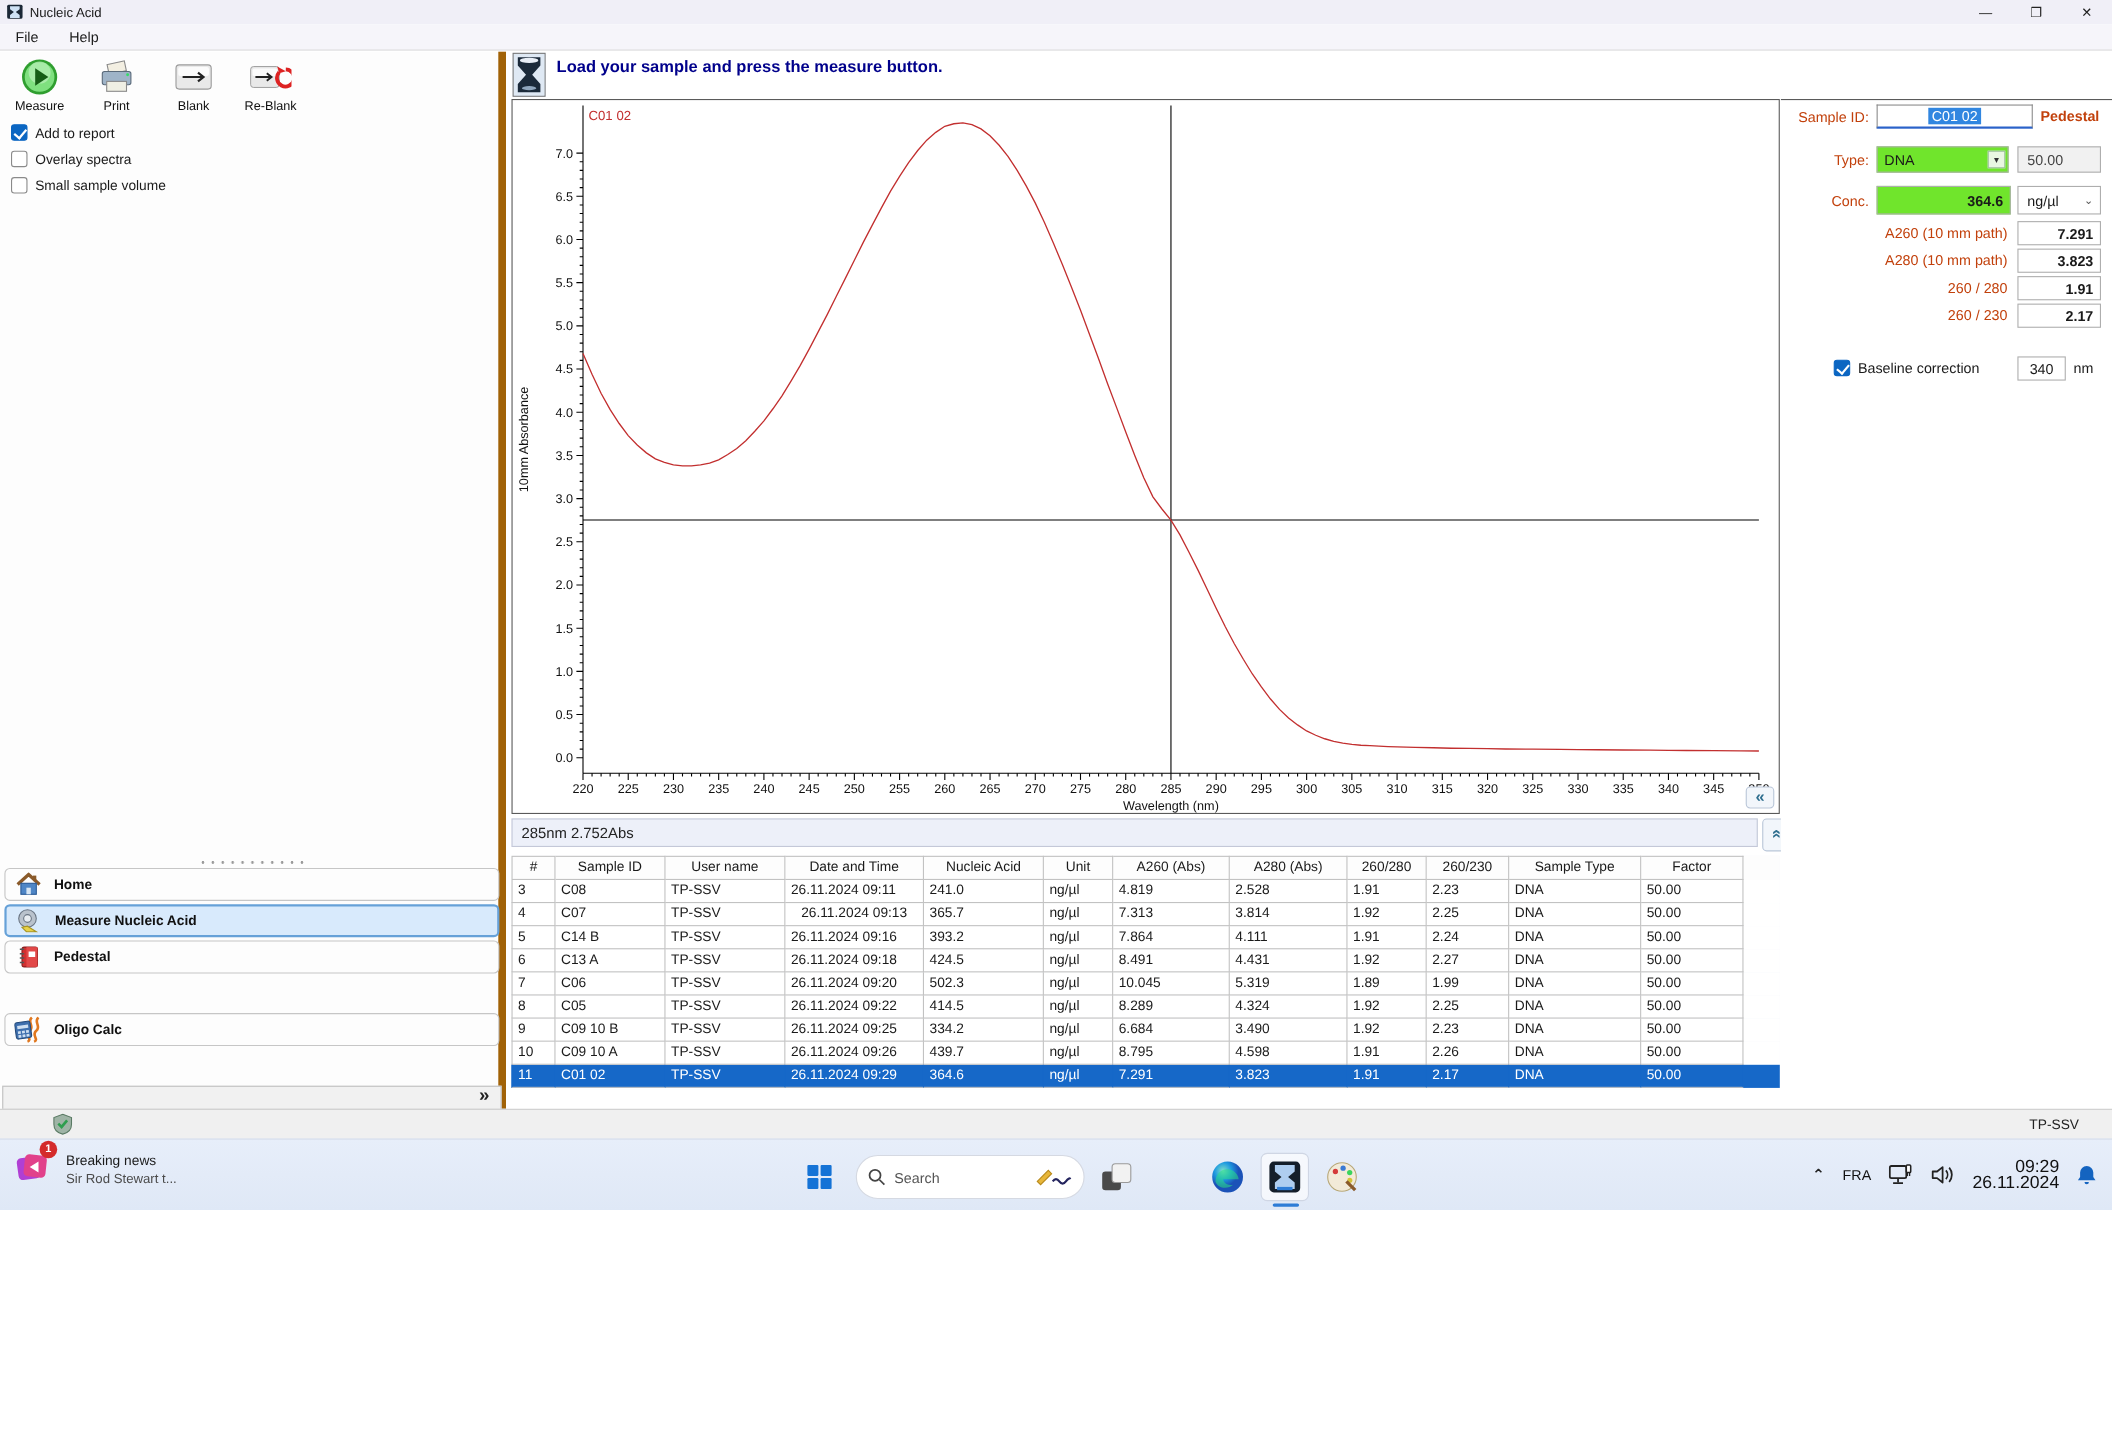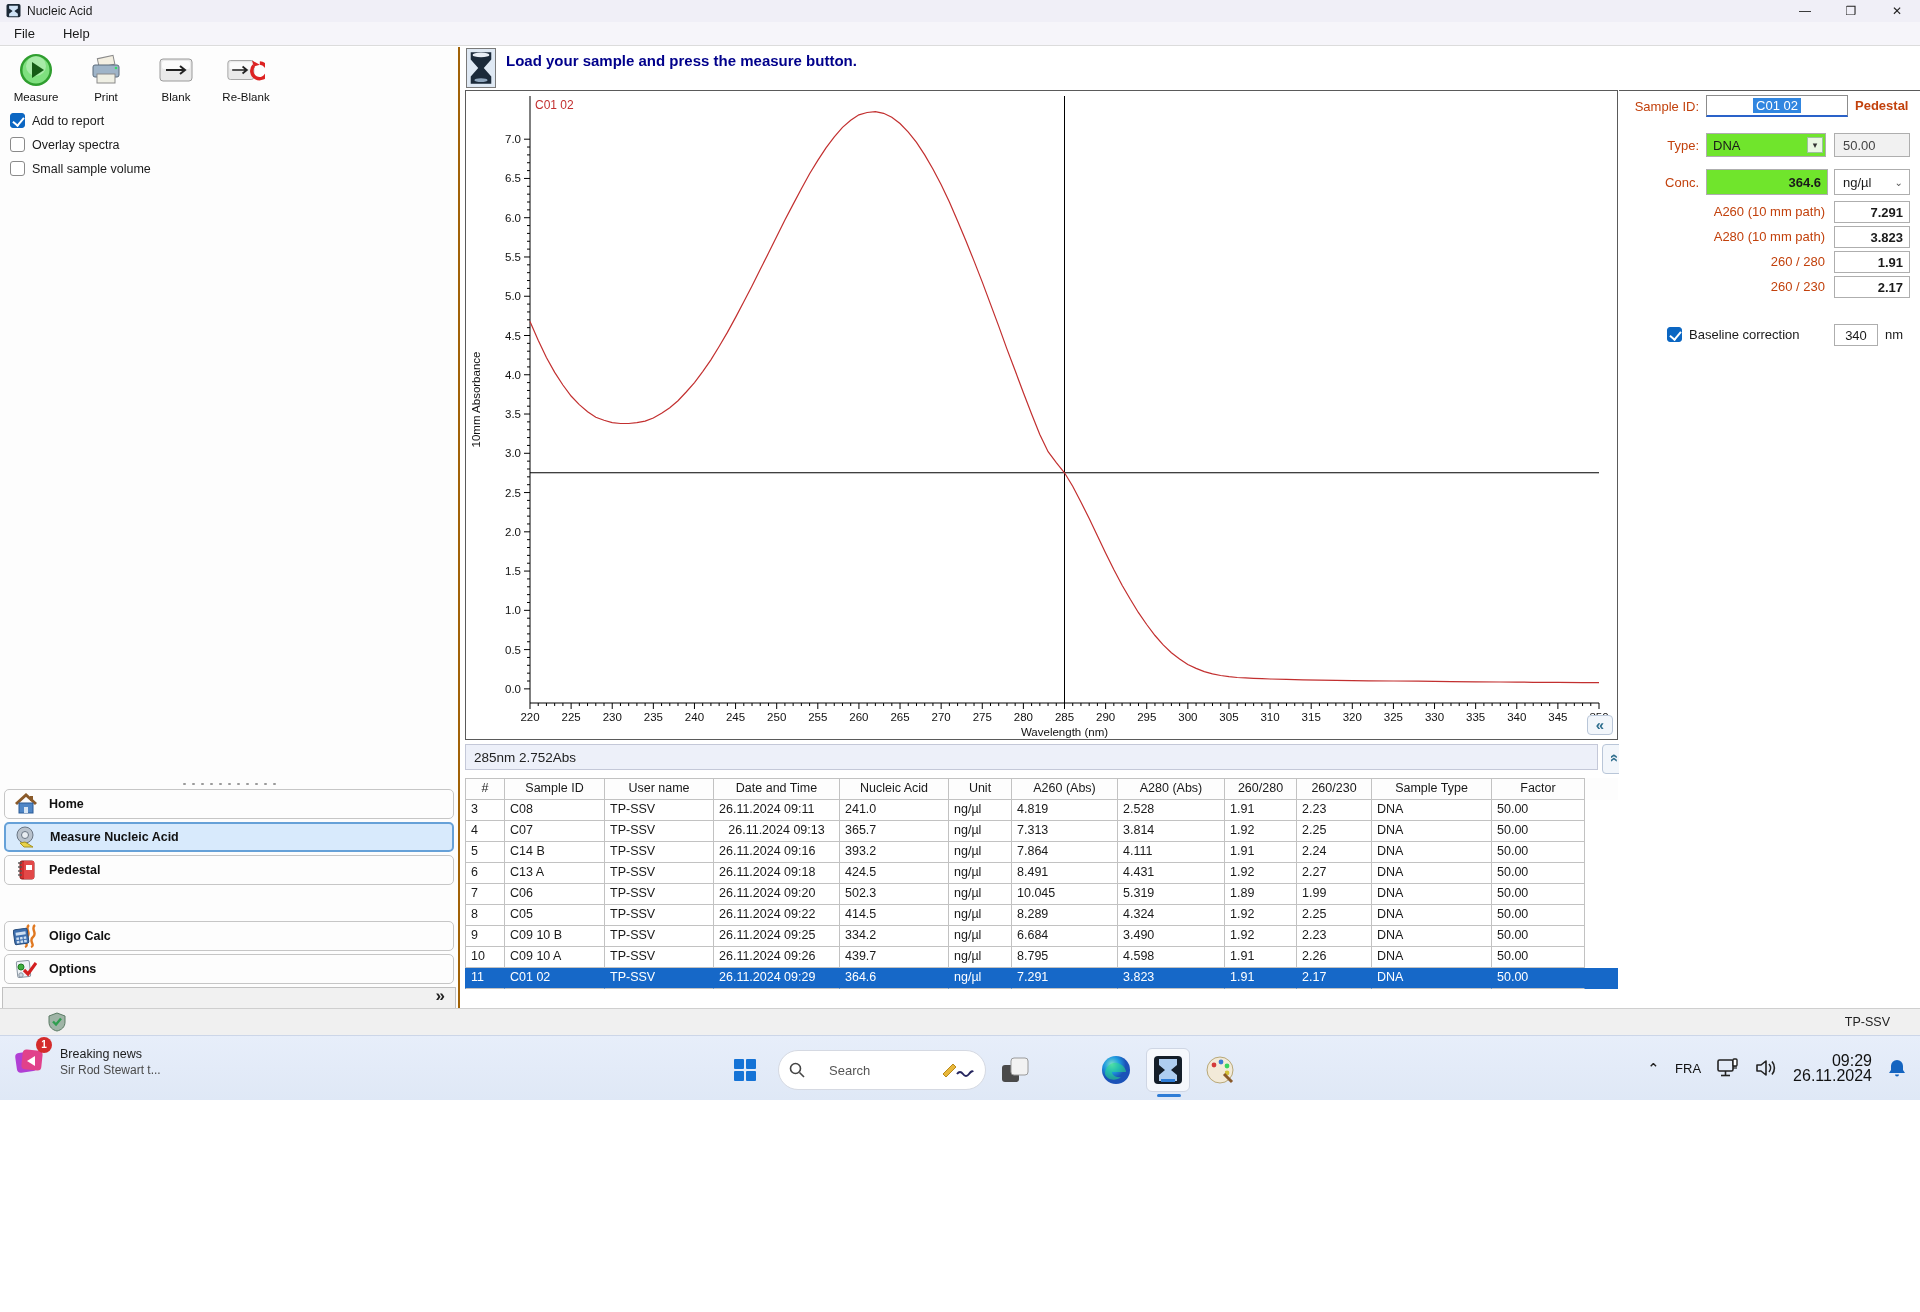--- a/index.html
+++ b/index.html
@@ -13,21 +13,21 @@
   #title-icon { width:15px; height:14px; margin:0 6px 0 6px; }
   #win-controls { position:absolute; right:0; top:0; height:22px; display:flex; }
   .winbtn { width:46px; height:22px; display:flex; align-items:center; justify-content:center;
     font-size:12px; color:#222; cursor:default; }
   #menubar { left:0; top:22px; width:1920px; height:24px; background:#f6f5fa;
     border-bottom:1px solid #dcdcdc; display:flex; align-items:center; font-size:13px; }
   .menu-item { padding:3px 14px; }
 
   
   #left-panel { left:0; top:47px; width:460px; height:961px; background:#fdfdfd;
-    border-right:2px solid #a16207; }
+    border-right:7px solid #a16207; }
   #toolbar { position:absolute; left:8px; top:4px; display:flex; gap:14px; }
   .tool-btn { display:flex; flex-direction:column; align-items:center; width:56px; }
   .tool-btn .ico { width:38px; height:38px; display:flex; align-items:center; justify-content:center; }
   .tool-btn .lbl { font-size:11.5px; margin-top:2px; color:#111; }
   .chk-row { position:absolute; left:10px; display:flex; align-items:center; gap:7px; font-size:12.5px; }
   .chk { width:15px; height:15px; border:1px solid #8a8a8a; border-radius:3px; background:#fff; position:relative; }
   .chk.checked { background:#0b66c2; border-color:#0b66c2; }
   .chk.checked::after { content:""; position:absolute; left:4px; top:1px; width:5px; height:9px;
     border:solid #fff; border-width:0 2px 2px 0; transform:rotate(40deg); }
 
@@ -103,21 +103,21 @@
   
   #taskbar { left:0; top:1035px; width:1920px; height:65px;
     background:linear-gradient(180deg,#e7eefa,#dfe8f6); border-top:1px solid #ccd6e8; }
   #widget { position:absolute; left:14px; top:8px; display:flex; align-items:center; gap:10px; }
   #widget-badge { position:absolute; left:22px; top:-7px; width:16px; height:16px; background:#d42b2b;
     border-radius:50%; color:#fff; font-size:10px; text-align:center; line-height:16px; font-weight:bold; }
   #widget-title { font-size:12.5px; color:#1c1c1c; }
   #widget-sub { font-size:12px; color:#4a4a4a; margin-top:2px; }
   #tb-center { position:absolute; left:726px; top:12px; display:flex; align-items:center; gap:14px; }
   #search-pill { width:208px; height:40px; background:#fff; border:1px solid #d5d9e2; border-radius:20px;
-    display:flex; align-items:center; padding:0 10px; gap:24px; }
+    display:flex; align-items:center; padding:0 10px; gap:8px; }
   #search-pill .ph { font-size:13px; color:#555; flex:1; }
   #nanodrop-task { width:44px; height:44px; background:rgba(255,255,255,.65); border:1px solid #cfd6e4;
     border-radius:6px; display:flex; align-items:center; justify-content:center; position:relative; top:0; }
   #nanodrop-task::after { content:""; position:absolute; bottom:-6px; left:10px; width:24px; height:3px;
     background:#2e7cd6; border-radius:2px; }
   #tb-right { position:absolute; right:14px; top:8px; display:flex; align-items:center; gap:16px; height:48px; }
   #tray-chevron { font-size:14px; font-weight:bold; color:#222; }
   #tray-lang { font-size:13px; color:#111; }
   #clock { text-align:right; font-size:16px; color:#111; line-height:15px; }
 </style>
@@ -252,31 +252,20 @@
         <rect x="3" y="13" width="2.6" height="2.4" transform="rotate(-8 8 12)"></rect>
             <rect x="6.7" y="13" width="2.6" height="2.4" transform="rotate(-8 8 12)"></rect>
         <rect x="10.4" y="13" width="2.6" height="2.4" transform="rotate(-8 8 12)"></rect>
             <rect x="3" y="16.5" width="2.6" height="2.4" transform="rotate(-8 8 12)"></rect>
         <rect x="6.7" y="16.5" width="2.6" height="2.4" transform="rotate(-8 8 12)"></rect>
             <rect x="10.4" y="16.5" width="2.6" height="2.4" transform="rotate(-8 8 12)"></rect>
           </g>
       </svg>
     </span>
     <span>Oligo Calc</span>
-  </div>
-  <div class="nav-item" style="top:907px">
-    <span class="nav-ico">
-      <svg width="22" height="22" viewBox="0 0 22 22">
-        <rect x="2" y="3" width="13" height="16" rx="1.5" fill="#eef2f6" stroke="#8a96a2" transform="rotate(-6 8 11)"></rect>
-        <circle cx="6" cy="9" r="3" fill="#3fae3f" stroke="#1e7a1e"></circle>
-        <circle cx="6" cy="17" r="2.2" fill="#cfd8e2" stroke="#8a96a2"></circle>
-        <path d="M9 12l4 4 8-11" fill="none" stroke="#d42020" stroke-width="3.2"></path>
-      </svg>
-    </span>
-    <span>Options</span>
   </div>
   <div id="sidebar-footer">
     <span id="sidebar-expand">»</span>
   </div>
 </div>
 
 <svg id="message-icon" class="abs" viewBox="0 0 30 40">
   <rect x="0" y="0" width="30" height="40" fill="#dfe9f4"></rect>
   <path d="M4 3h22v8l-8 9 8 9v8H4v-8l8-9-8-9z" fill="#1b2a3a"></path>
   <ellipse cx="15" cy="6" rx="9" ry="2.5" fill="#e8eef6"></ellipse>

